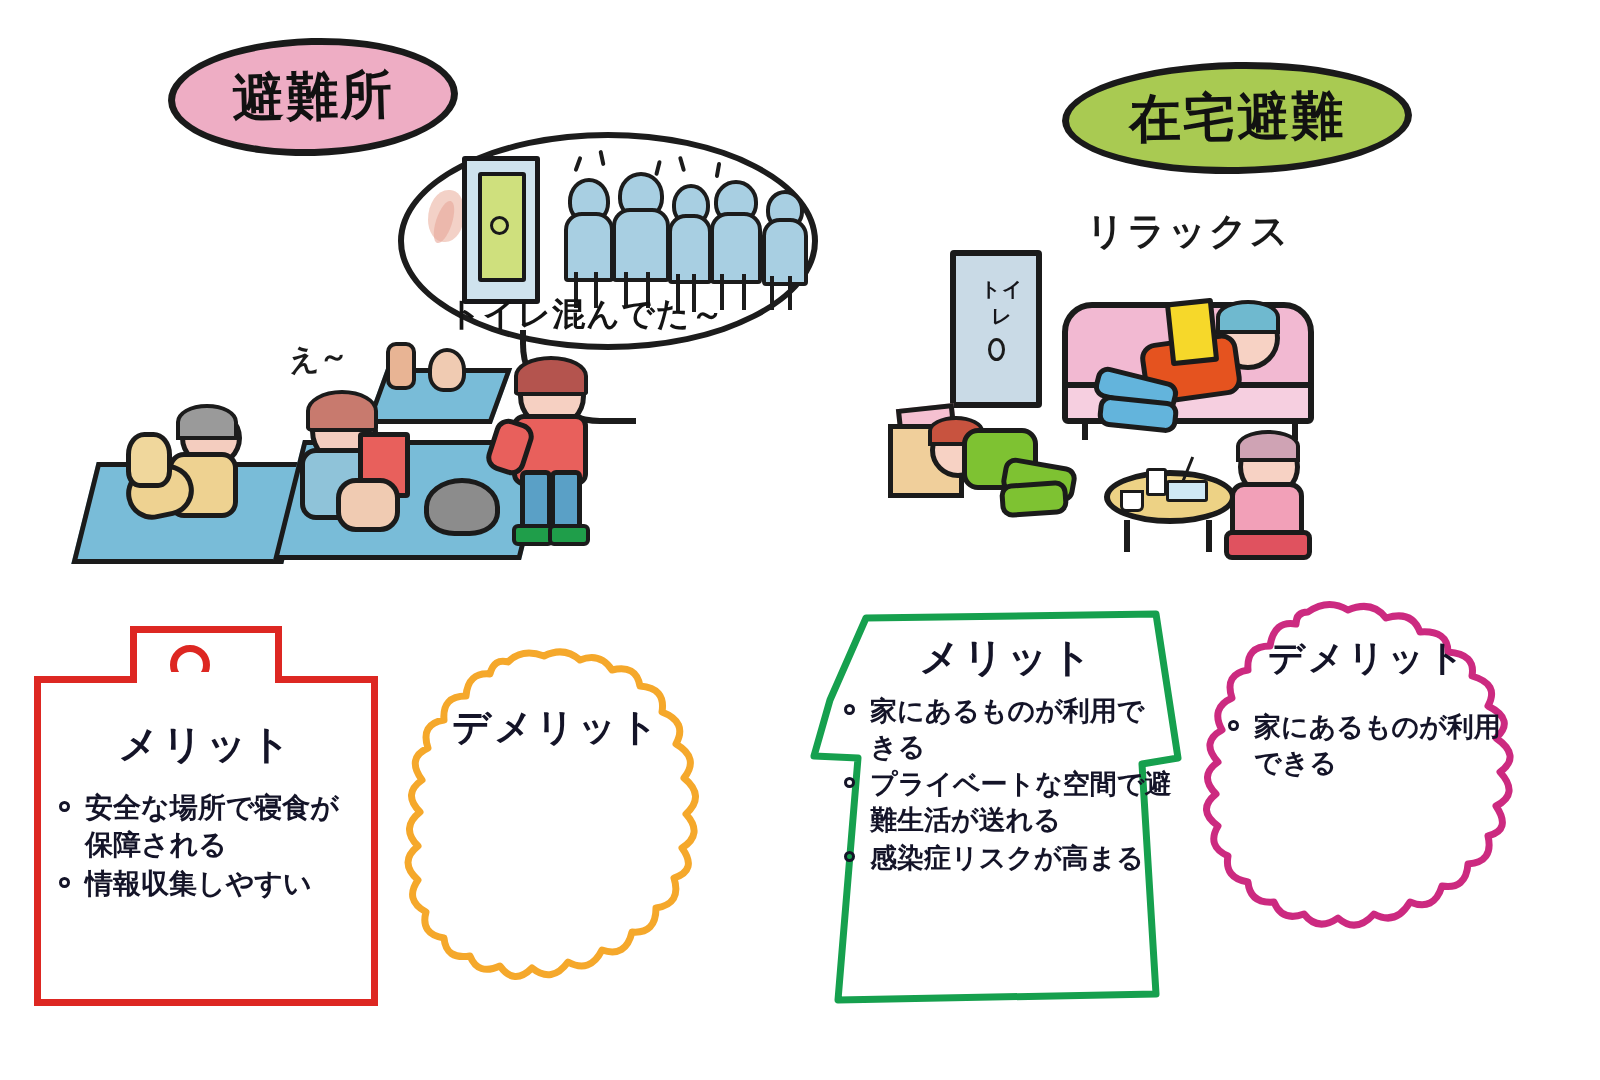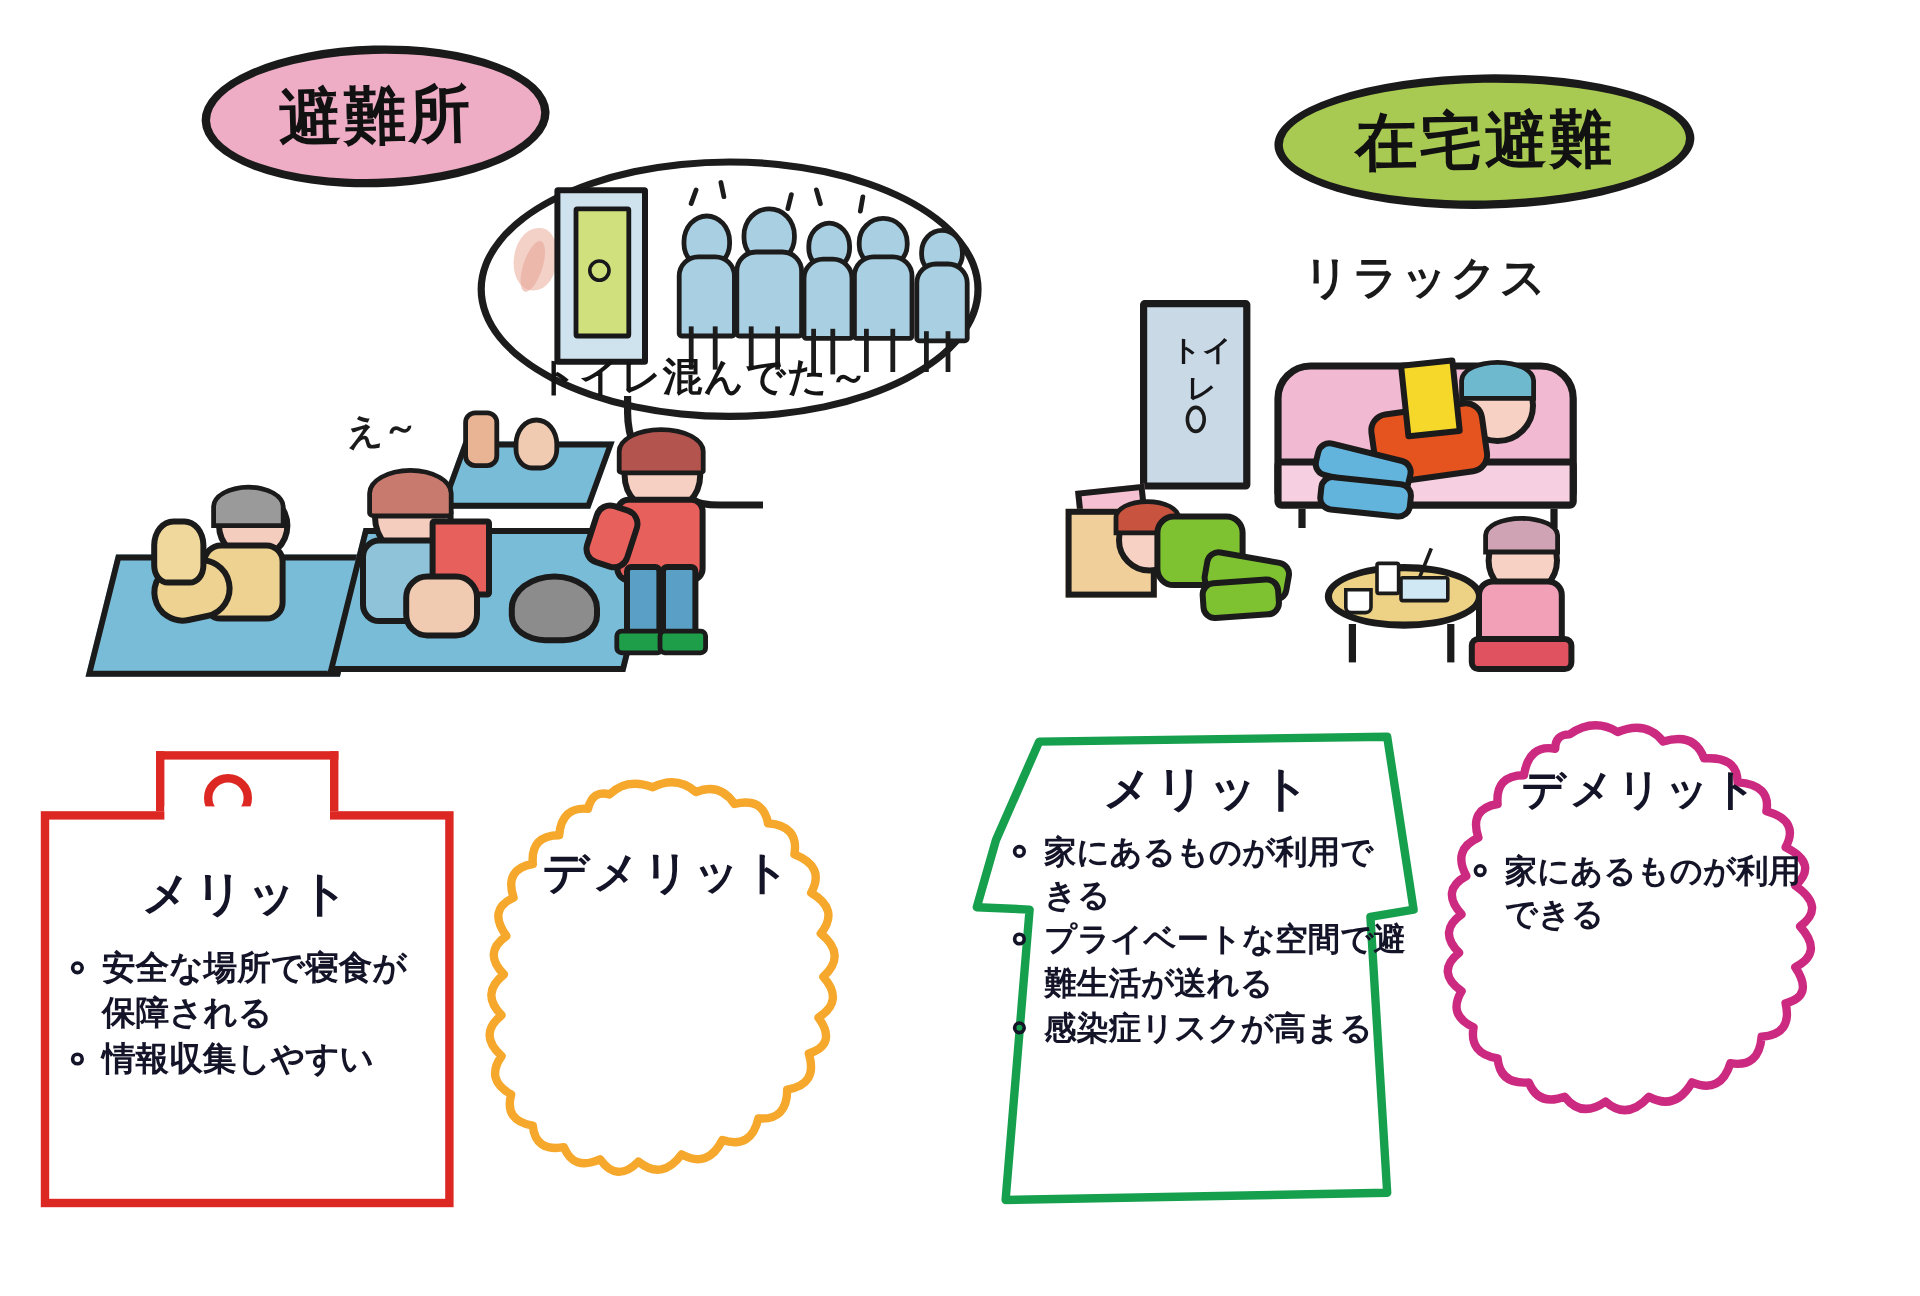--- a/index.html
+++ b/index.html
@@ -83,21 +83,21 @@
     background:#79bcd8;
     border:5px solid #1b1b1b;
   }
 
   .hand-text{position:absolute;font-weight:700;color:#1b1b1b;}
   #eh-text{left:288px;top:338px;font-size:30px;transform:rotate(-6deg);}
   #relax-text{left:1086px;top:206px;font-size:38px;font-weight:700;color:#1a1a1a;letter-spacing:2px;}
 
   
   #h-door{left:950px;top:250px;width:92px;height:158px;background:#c9dae6;border:6px solid #1b1b1b;box-sizing:border-box;border-radius:4px;}
-  #h-door-label{left:972px;top:276px;width:60px;font-size:24px;font-weight:700;color:#15151a;text-align:center;letter-spacing:1px;}
+  #h-door-label{left:972px;top:276px;width:60px;font-size:20px;font-weight:700;color:#15151a;text-align:center;letter-spacing:1px;}
   #h-door-knob{left:988px;top:338px;width:11px;height:17px;border:3px solid #1b1b1b;border-radius:50%;}
 
   #sofa{left:1062px;top:302px;width:252px;height:118px;background:#f2b9d2;border:6px solid #1b1b1b;box-sizing:border-box;border-radius:30px 30px 10px 10px;}
   #sofa-seat{left:1062px;top:382px;width:252px;height:42px;background:#f6cfe0;border:6px solid #1b1b1b;box-sizing:border-box;border-radius:6px;}
   #sofa-leg1{left:1082px;top:424px;width:6px;height:16px;background:#1b1b1b;}
   #sofa-leg2{left:1292px;top:424px;width:6px;height:16px;background:#1b1b1b;}
 
   #table{left:1104px;top:470px;width:132px;height:54px;background:#edd285;border:6px solid #1b1b1b;box-sizing:border-box;border-radius:50%;}
   #table-leg1{left:1124px;top:520px;width:6px;height:32px;background:#1b1b1b;}
   #table-leg2{left:1206px;top:520px;width:6px;height:32px;background:#1b1b1b;}
@@ -129,21 +129,21 @@
     width:11px;height:11px;border:3px solid #141428;border-radius:50%;
     box-sizing:border-box;
   }
 
   
   #box-red{left:34px;top:676px;width:344px;height:330px;border:7px solid #dd2722;}
   #box-red-tab{left:130px;top:626px;width:152px;height:58px;border:7px solid #dd2722;border-bottom:none;background:#fff;box-sizing:border-box;}
   #box-red-tab-cover{left:137px;top:672px;width:138px;height:12px;background:#fff;}
   #box-red-circle{left:170px;top:645px;width:40px;height:40px;border:7px solid #dd2722;border-radius:50%;box-sizing:border-box;}
   #box-red .title{margin-top:34px;}
-  #box-red ul{margin:18px 10px 0 16px;font-family:Liberation Serif, serif;}
+  #box-red ul{margin:18px 10px 0 16px;}
 
   
   #box-orange{left:404px;top:646px;width:312px;height:342px;}
   #box-orange-svg{position:absolute;left:0;top:0;}
   #box-orange .content{position:absolute;left:34px;top:56px;width:260px;}
   #box-orange .title{font-size:38px;text-align:left;margin-left:14px;}
   #box-orange ul{margin-top:34px;}
 
   
   #box-green{left:806px;top:608px;width:380px;height:396px;}

